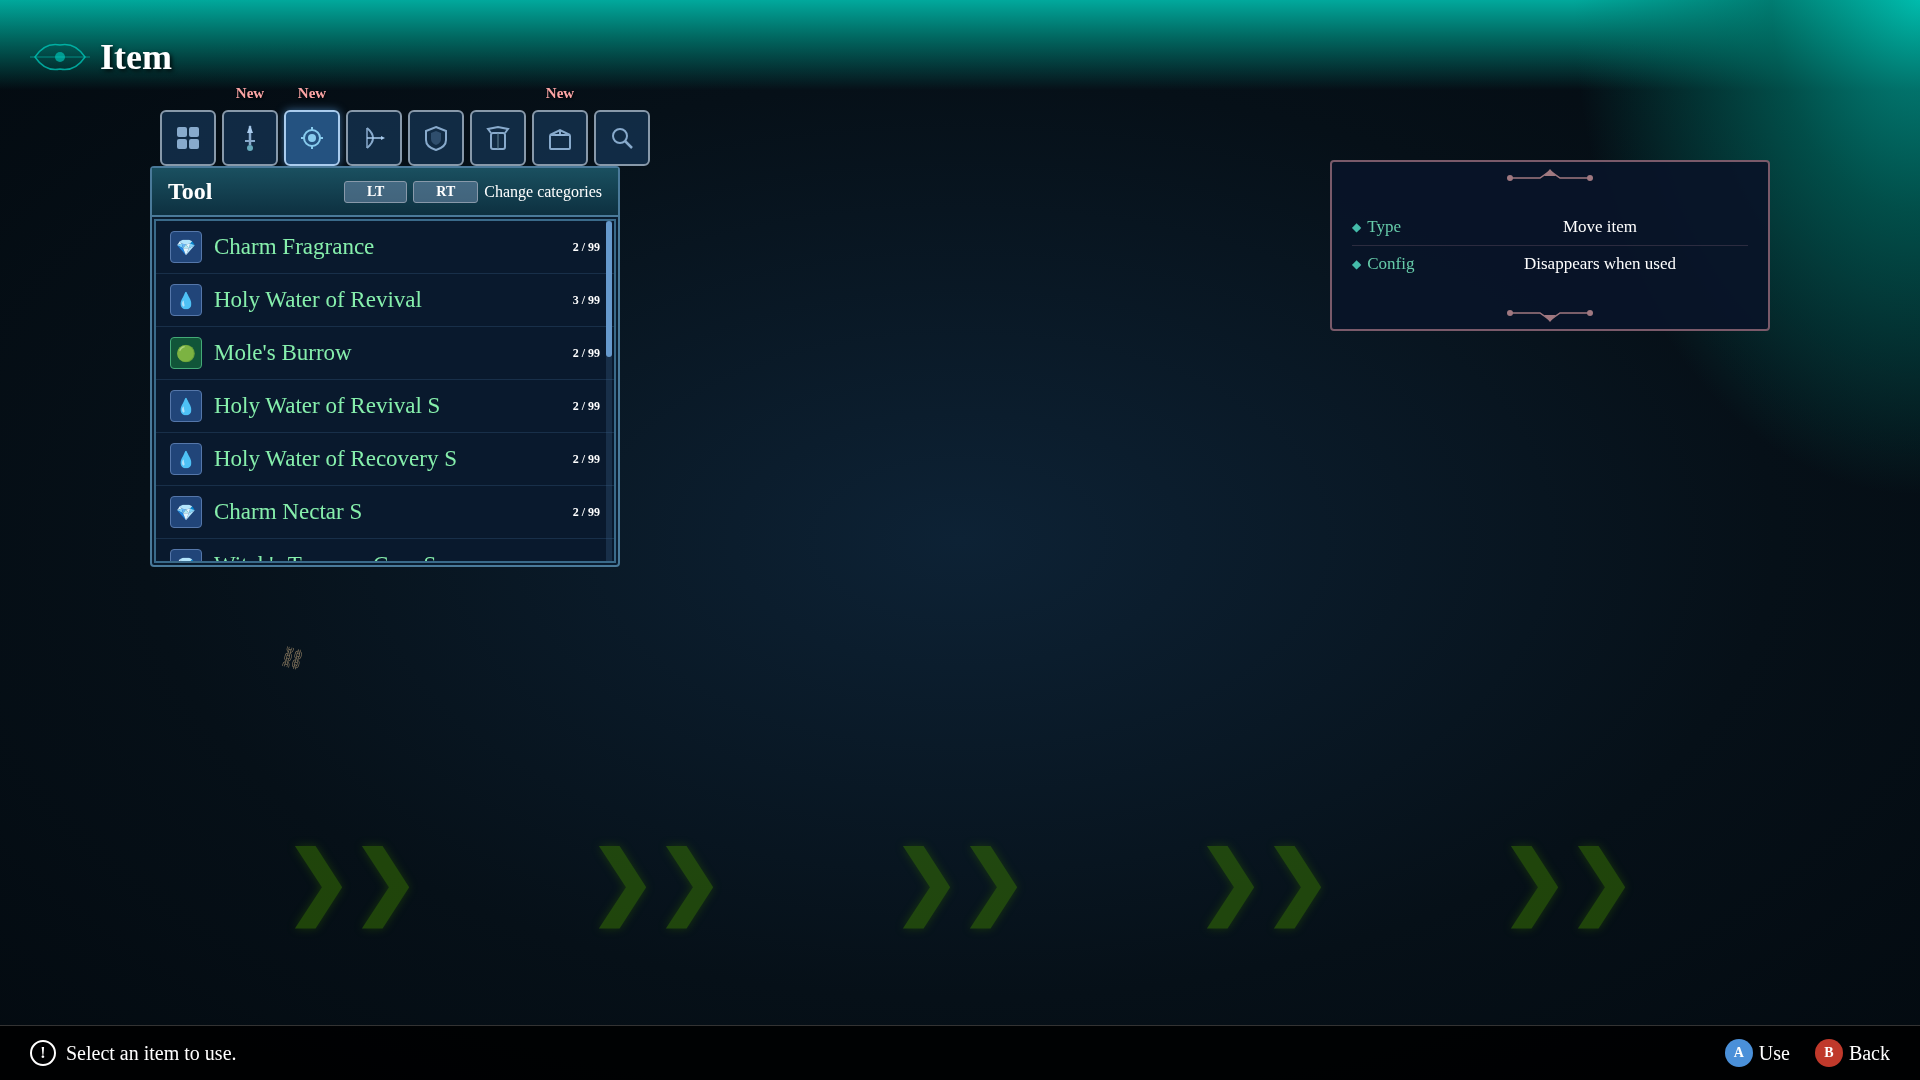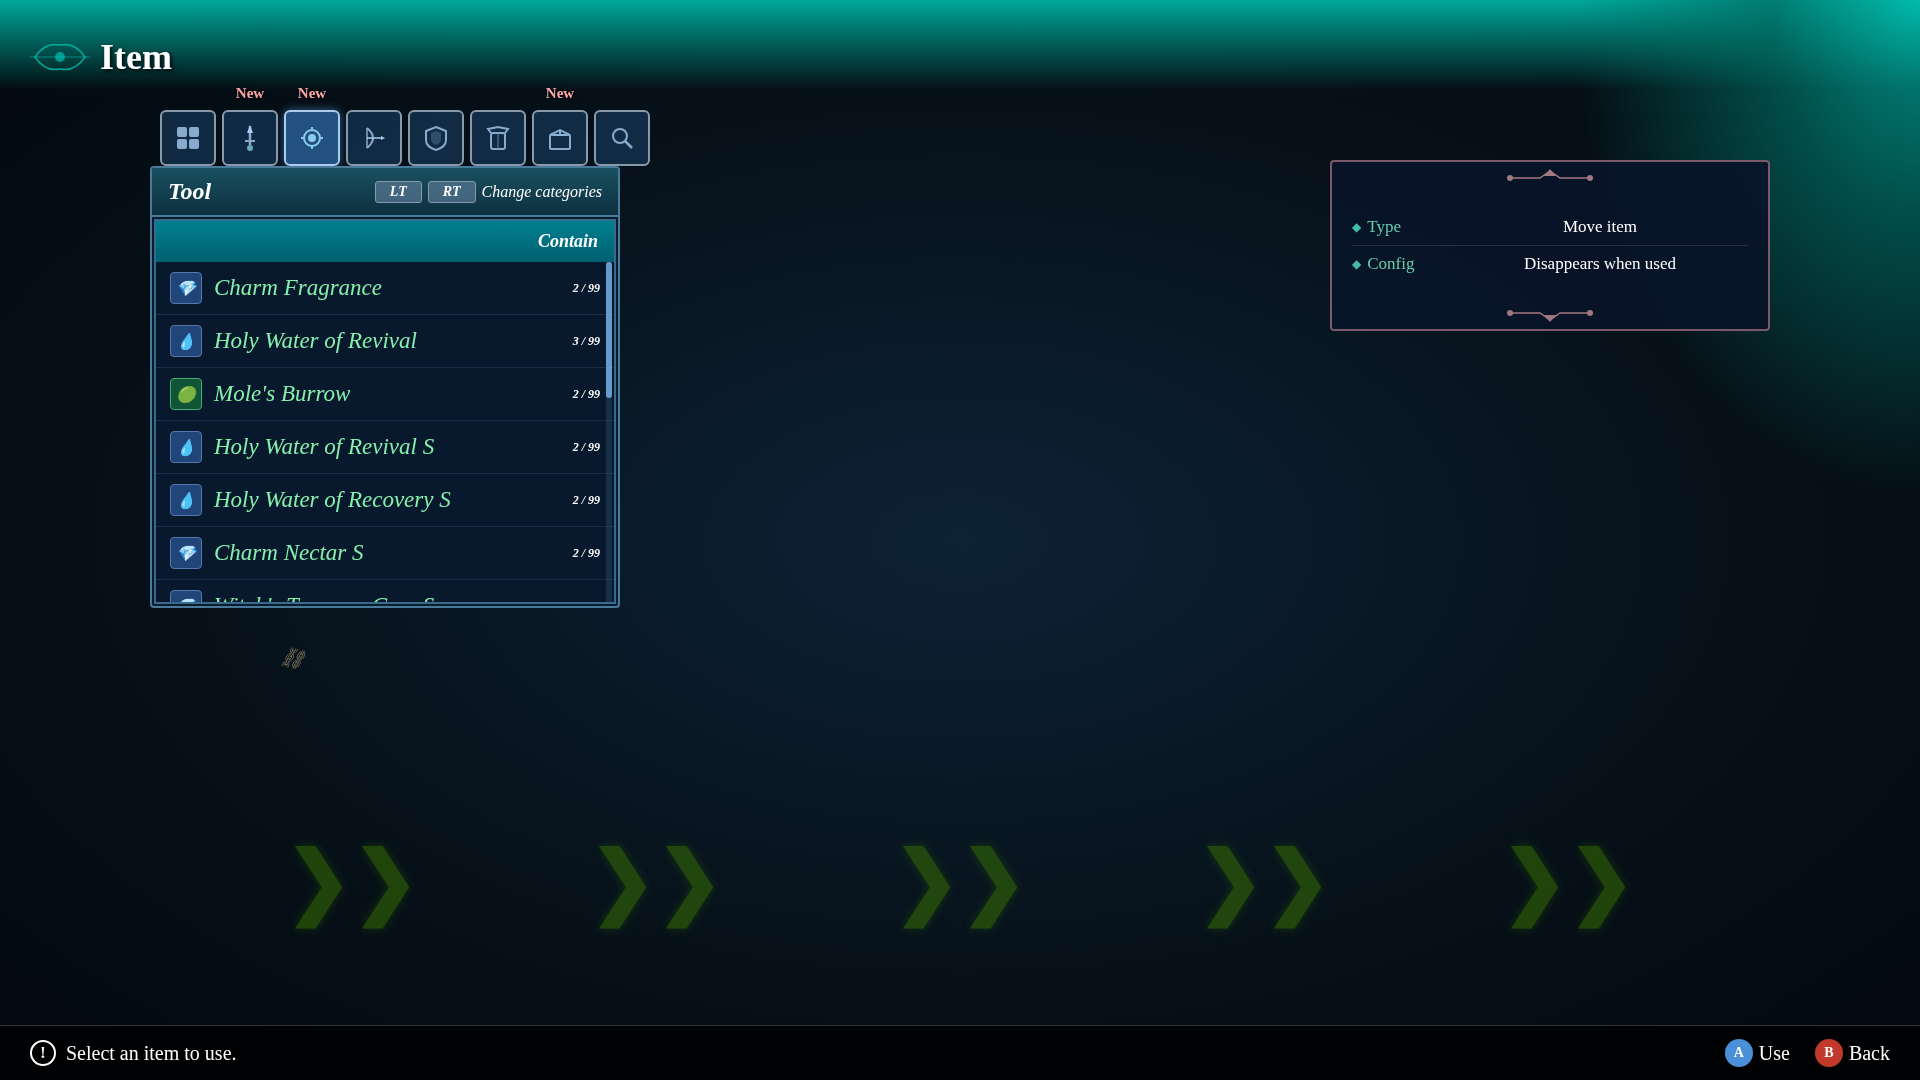--- a/index.html
+++ b/index.html
@@ -226,21 +226,21 @@
       align-items: center;
       gap: 6px;
       color: white;
       font-size: 16px;
     }
 
     .key-badge {
       background: rgba(100,130,160,0.6);
       border: 1px solid #8899aa;
       border-radius: 3px;
-      padding: 2px 14px;
+      padding: 2px 22px;
       font-size: 14px;
       font-weight: bold;
       color: white;
     }
 
     
     .list-container {
       background: rgba(10,25,45,0.95);
       border: 2px solid #3a6a8a;
       margin: 2px;
@@ -389,21 +389,20 @@
     
     .panels-row {
       display: flex;
       gap: 30px;
       align-items: flex-start;
       margin-top: 0;
     }
 
     .left-panel {
       position: relative;
-      font-style: italic;
     }
 
     .right-panel {
       flex: 1;
     }
 
     
     .panel-ornament {
       display: flex;
       justify-content: center;
@@ -535,21 +534,20 @@
         <div class="item-panel-header">
           <span class="panel-title">Tool</span>
           <div class="category-change">
             <span class="key-badge">LT</span>
             <span class="key-badge">RT</span>
             <span>Change categories</span>
           </div>
         </div>
 
         <div class="list-container">
-          <div class="list-header">Contain</div>
           <div class="list-scroll-wrapper">
 
             <div class="list-item">
               <div class="item-icon">💎</div>
               <span class="item-name">Charm Fragrance</span>
               <span class="item-count">2 / 99</span>
             </div>
 
             <div class="list-item">
               <div class="item-icon">💧</div>

